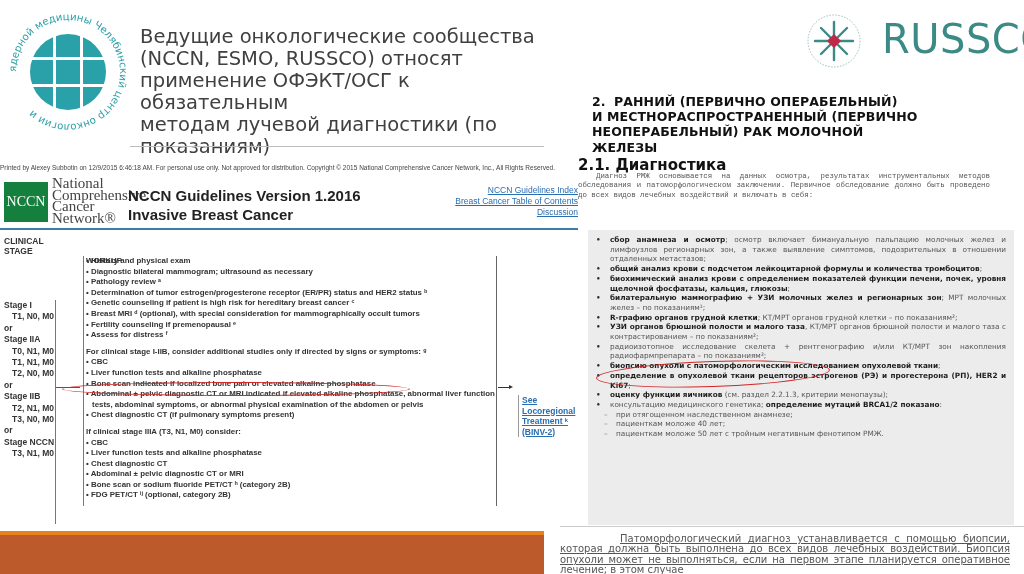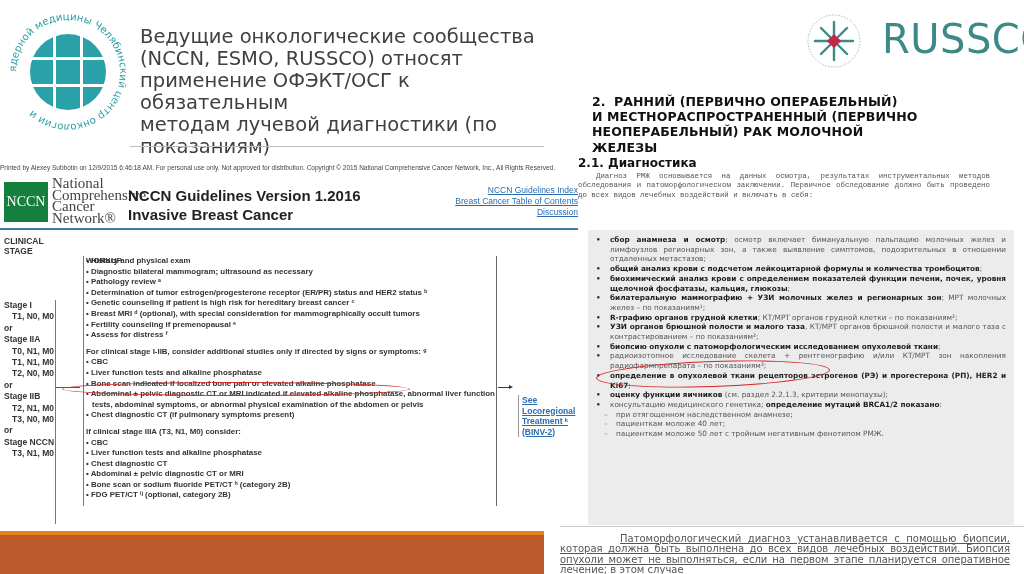--- a/index.html
+++ b/index.html
@@ -53,21 +53,21 @@
   .red-ellipse-left { position: absolute; left: 62px; top: 222px; width: 348px; height: 14px; border: 1.6px solid #d32626; border-radius: 50%; }
 
   
   .band-top { position: absolute; left: 0; top: 531px; width: 544px; height: 4px; background: #e8821e; }
   .band { position: absolute; left: 0; top: 535px; width: 544px; height: 39px; background: #bc5a2c; }
 
   
   .ru-doc { position: absolute; left: 578px; top: 90px; width: 446px; height: 484px; font-family: "DejaVu Sans", sans-serif; color: #333; }
   .ru-heading { position: absolute; left: 14px; top: 4px; font-size: 12.5px; font-weight: bold; line-height: 15.2px; color: #111; white-space: pre-line; letter-spacing: 0.1px; }
   .ru-heading .num { display: inline-block; width: 22px; }
-  .ru-sub { position: absolute; left: 0; top: 66px; font-size: 12px; font-weight: bold; color: #111; }
+  .ru-sub { position: absolute; left: 0; top: 66px; font-size: 15px; font-weight: bold; color: #111; }
   .ru-intro { position: absolute; left: 0; top: 82px; width: 412px; font-size: 7.4px; line-height: 9.4px; color: #555; text-indent: 18px; text-align: justify; font-family: Liberation Mono, monospace; }
 
   .ru-box { position: absolute; left: 10px; top: 140px; width: 426px; height: 295px; background: #ececec; }
   .ru-list { position: absolute; left: 18px; top: 145px; width: 410px; font-size: 7.3px; line-height: 9.7px; color: #555; list-style: none; }
   .ru-list li { position: relative; padding-left: 14px; text-align: justify; }
   .ru-list li::before { content: "•"; position: absolute; left: 0; top: 0; color: #333; font-weight: bold; }
   .ru-list b { color: #1d1d1d; }
   .ru-list li.dash { padding-left: 20px; }
   .ru-list li.dash::before { content: "–"; left: 8px; color: #777; font-weight: normal; }
 
@@ -209,22 +209,22 @@
   <div class="ru-sub">2.1.  Диагностика</div>
   <p class="ru-intro">Диагноз РМЖ основывается на данных осмотра, результатах инструментальных методов обследования и патоморфологическом заключении. Первичное обследование должно быть проведено до всех видов лечебных воздействий и включать в себя:</p>
   <div class="ru-box"></div>
   <ul class="ru-list">
     <li><b>сбор анамнеза и осмотр</b><span>; осмотр включает бимануальную пальпацию молочных желез и лимфоузлов регионарных зон, а также выявление симптомов, подозрительных в отношении отдаленных метастазов;</span></li>
     <li><b>общий анализ крови с подсчетом лейкоцитарной формулы и количества тромбоцитов</b><span>;</span></li>
     <li><b>биохимический анализ крови с определением показателей функции печени, почек, уровня щелочной фосфатазы, кальция, глюкозы</b><span>;</span></li>
     <li><b>билатеральную маммографию + УЗИ молочных желез и регионарных зон</b><span>; МРТ молочных желез – по показаниям¹;</span></li>
     <li><b>R-графию органов грудной клетки</b><span>; КТ/МРТ органов грудной клетки – по показаниям²;</span></li>
     <li><b>УЗИ органов брюшной полости и малого таза</b><span>, КТ/МРТ органов брюшной полости и малого таза с контрастированием – по показаниям²;</span></li>
+    <li><span>радиоизотопное исследование скелета + рентгенографию и/или КТ/МРТ зон накопления радиофармпрепарата – по показаниям²;</span></li>
     <li><b>биопсию опухоли с патоморфологическим исследованием опухолевой ткани</b><span>;</span></li>
-    <li><span>радиоизотопное исследование скелета + рентгенографию и/или КТ/МРТ зон накопления радиофармпрепарата – по показаниям²;</span></li>
     <li><b>определение в опухолевой ткани рецепторов эстрогенов (РЭ) и прогестерона (РП), HER2 и Ki67</b><span>;</span></li>
     <li><b>оценку функции яичников</b><span> (см. раздел 2.2.1.3, критерии менопаузы);</span></li>
     <li><span>консультацию медицинского генетика; </span><b>определение мутаций BRCA1/2 показано</b><span>:</span></li>
     <li class="dash">при отягощенном наследственном анамнезе;</li>
     <li class="dash">пациенткам моложе 40 лет;</li>
     <li class="dash">пациенткам моложе 50 лет с тройным негативным фенотипом РМЖ.</li>
   </ul>
 </div>
 
 <div class="red-ellipse-right"></div>

